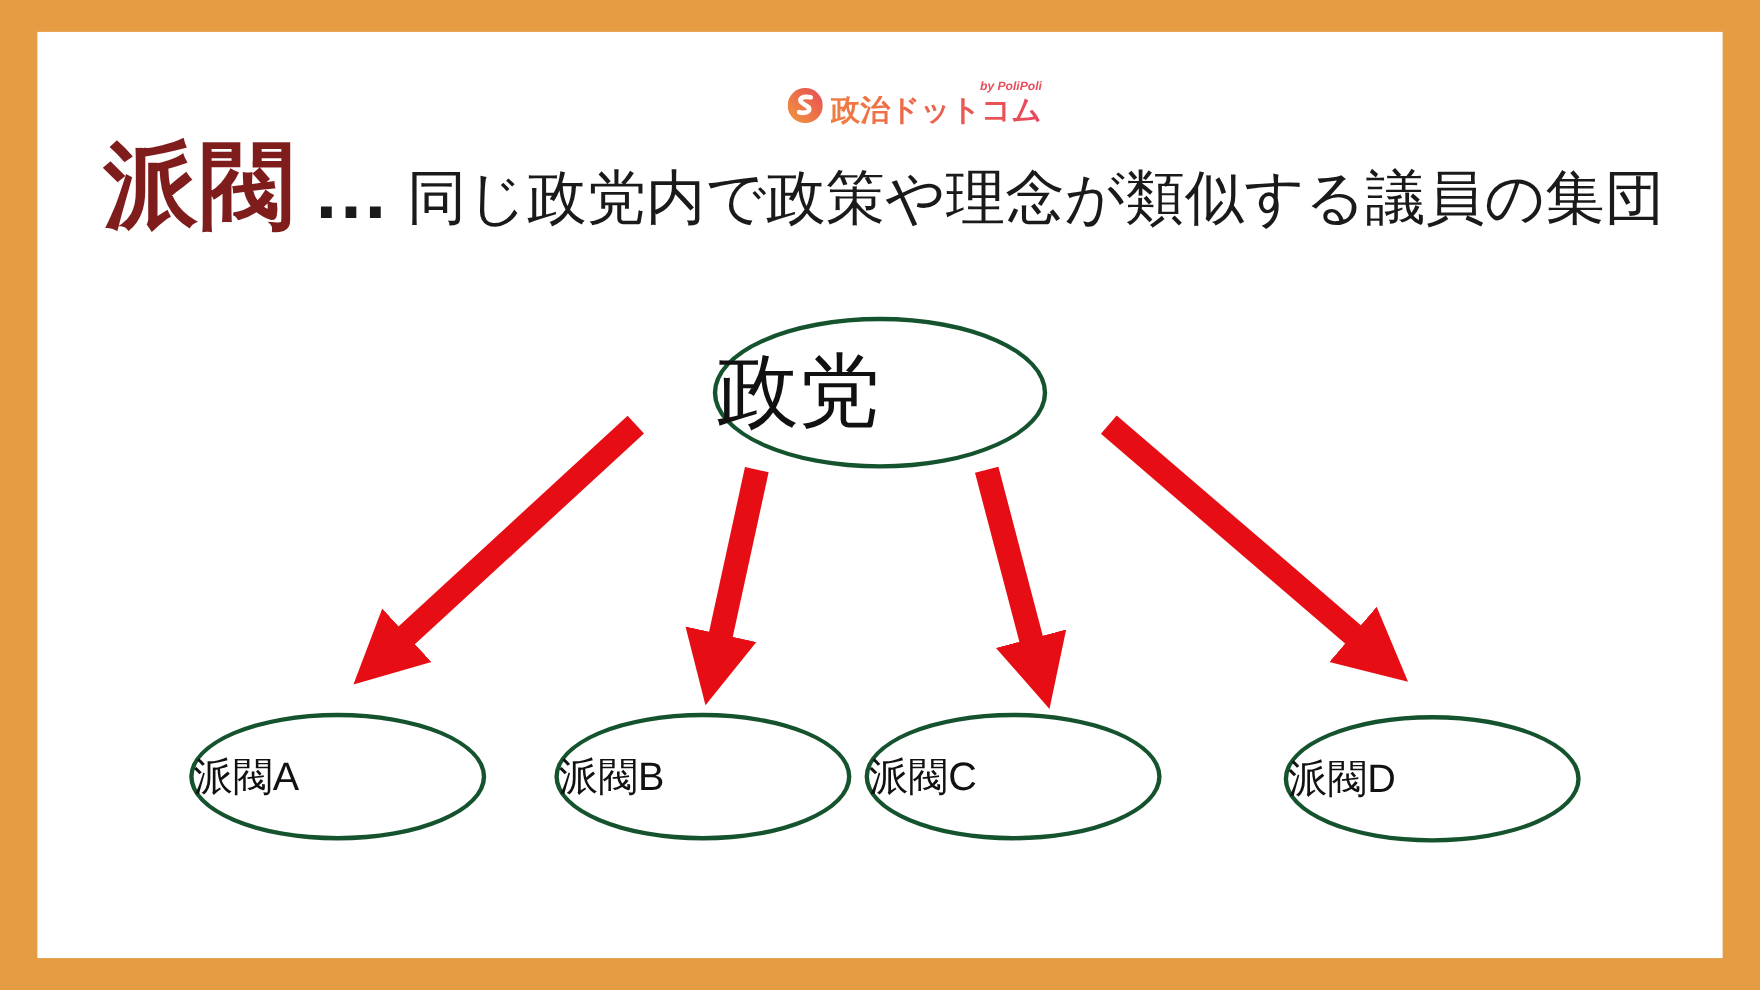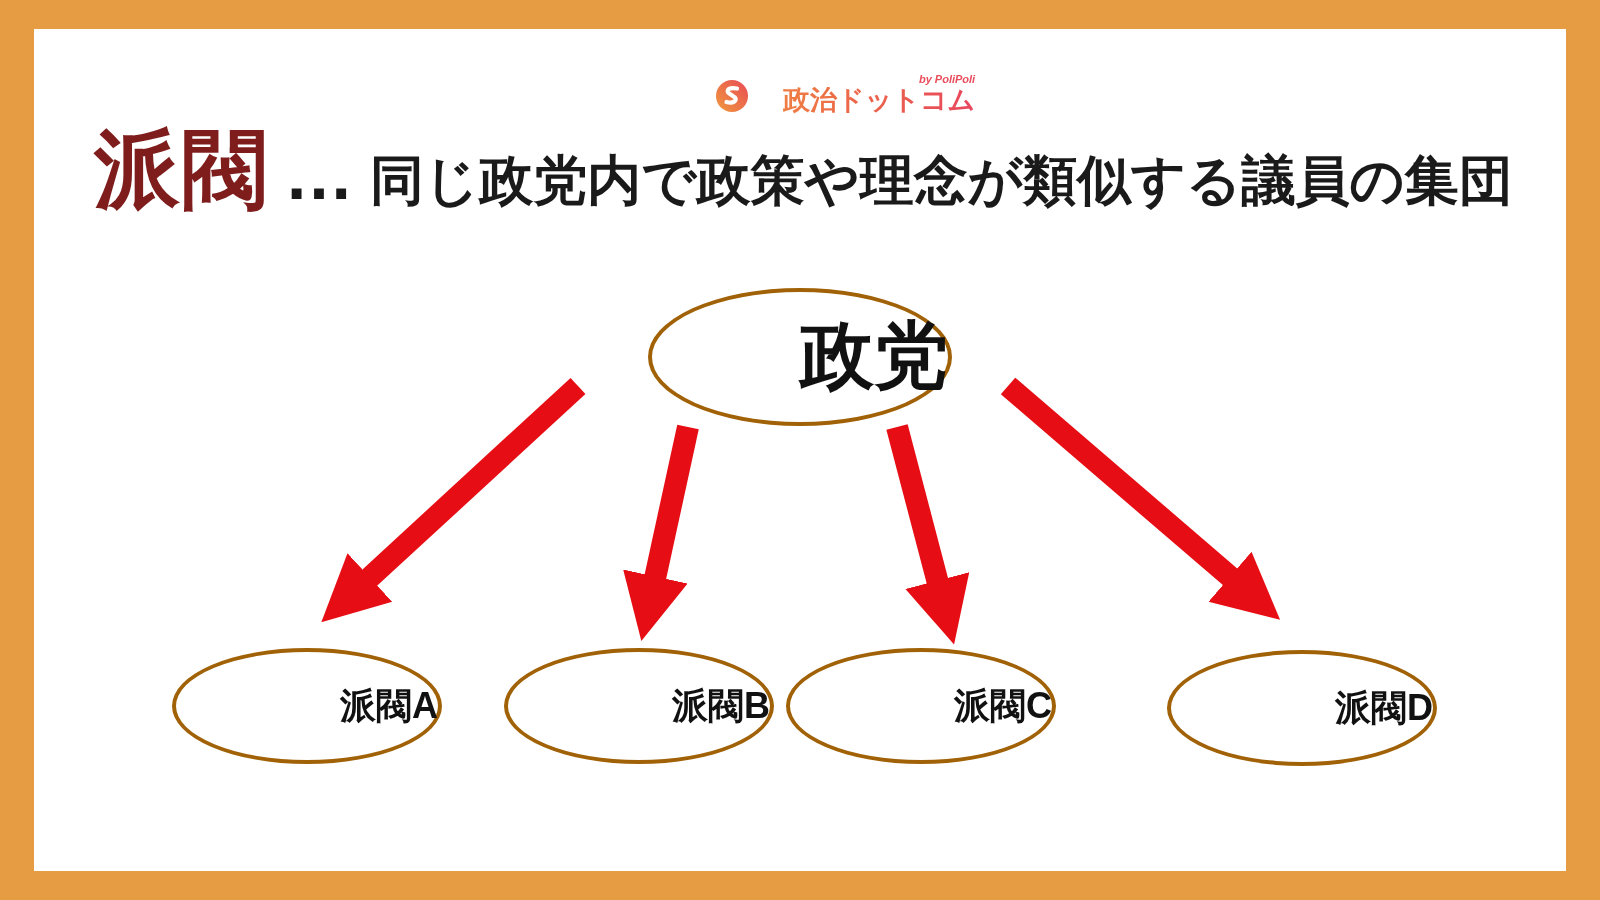--- a/index.html
+++ b/index.html
@@ -41,21 +41,20 @@
   .logo-brand {
     font-size: 27px;
     font-weight: bold;
     letter-spacing: 0px;
     line-height: 1;
     background: linear-gradient(95deg, #EF7E42 0%, #EA5E4E 55%, #E8465F 100%);
     -webkit-background-clip: text;
     background-clip: text;
     color: transparent;
     white-space: nowrap;
-    margin-left: 28px;
   }
   .logo-byline {
     position: absolute;
     right: 0; top: -14px;
     font-size: 11px;
     font-weight: bold;
     font-style: italic;
     color: #E94C5B;
     white-space: nowrap;
   }
@@ -76,41 +75,41 @@
   }
   .title-sep {
     font-size: 70px;
     font-weight: 900;
     color: #1A1A1A;
     margin: 0 16px 0 14px;
     line-height: 1;
   }
   .title-def {
     font-size: 54px;
-    font-weight: 700;
+    font-weight: 400;
     color: #1A1A1A;
     line-height: 1.1;
     letter-spacing: 0px;
   }
   
   .arrows-layer {
     position: absolute;
     left: 0; top: 0;
     width: 1600px; height: 900px;
     pointer-events: none;
   }
   .node {
     position: absolute;
     background: #FFFFFF;
-    border: 4px solid #a16207;
+    border: 4px solid #14532d;
     border-radius: 50%;
     display: flex;
     align-items: center;
-    justify-content: flex-end;
-    font-weight: 700;
+    justify-content: flex-start;
+    font-weight: 400;
     color: #111111;
     white-space: nowrap;
   }
   .node-root {
     left: 648px; top: 288px;
     width: 296px; height: 130px;
     font-size: 74px;
   }
   .node-leaf {
     width: 262px; height: 108px;

